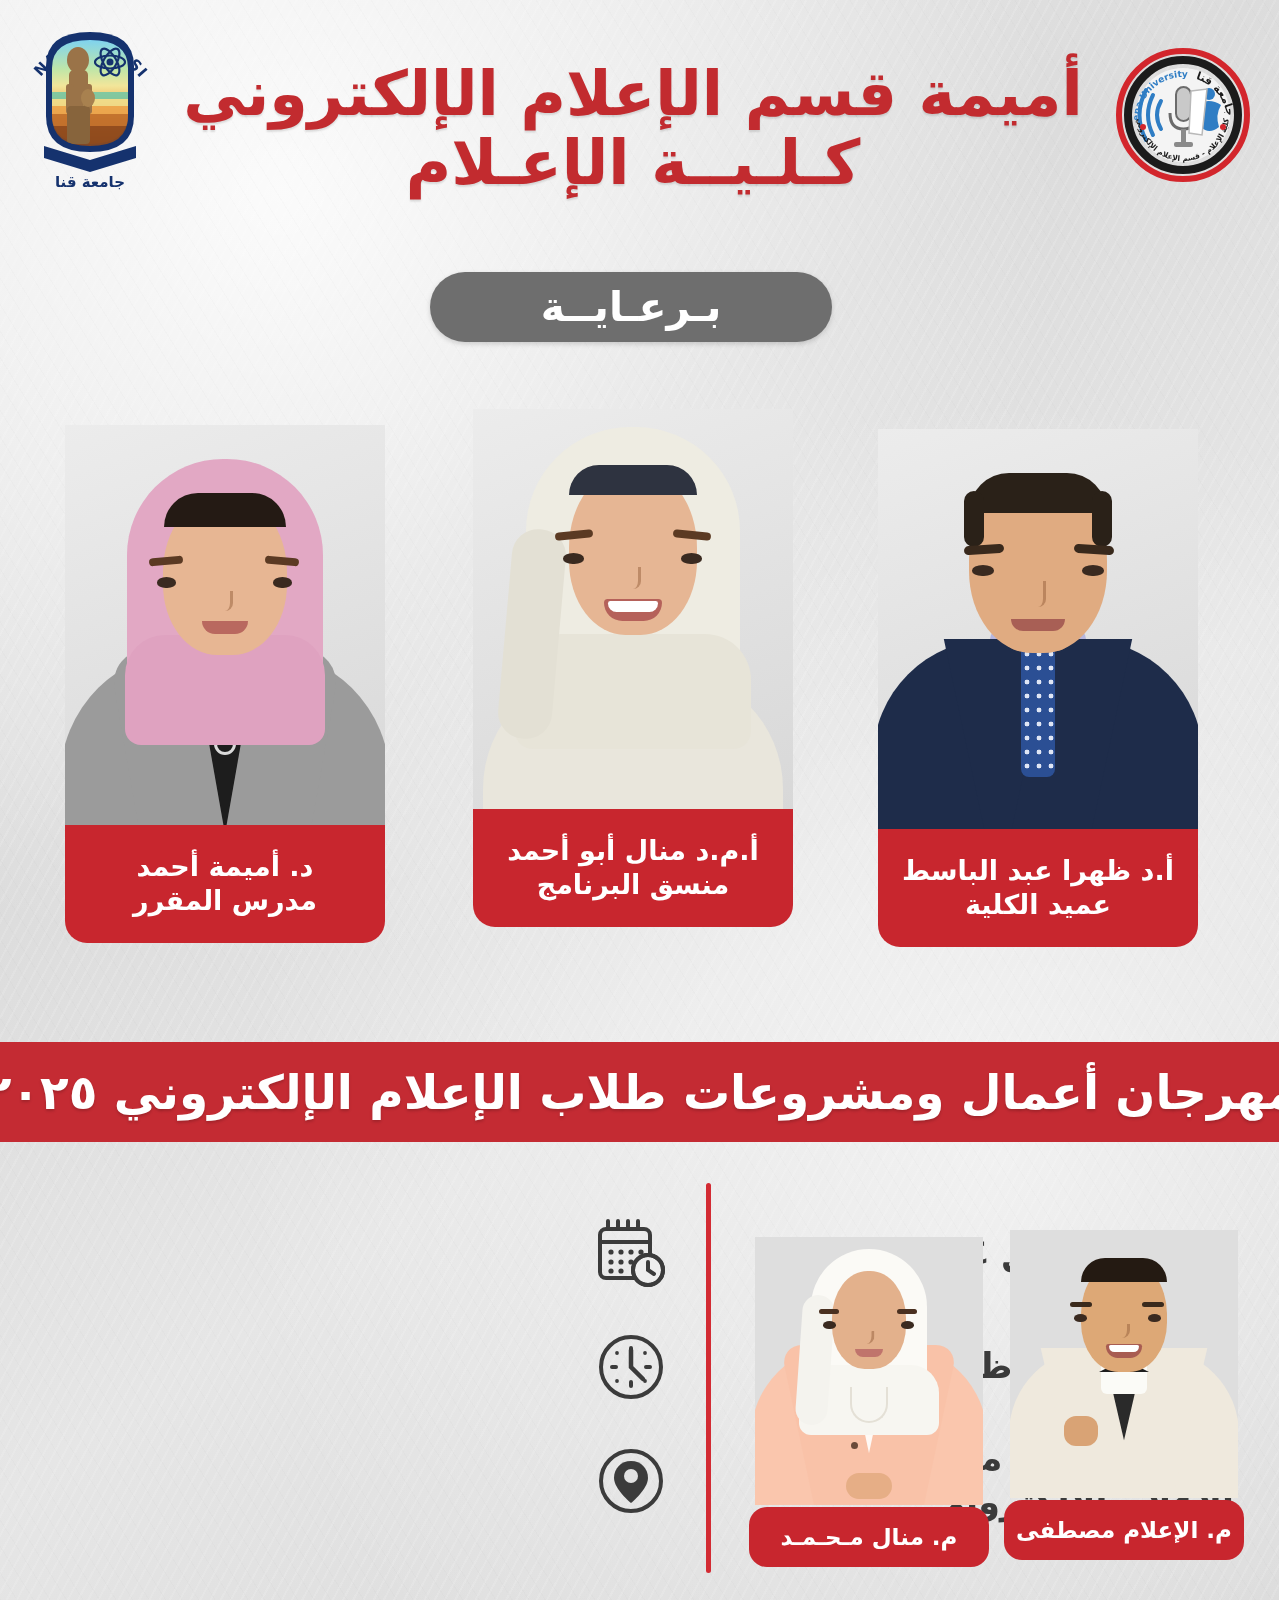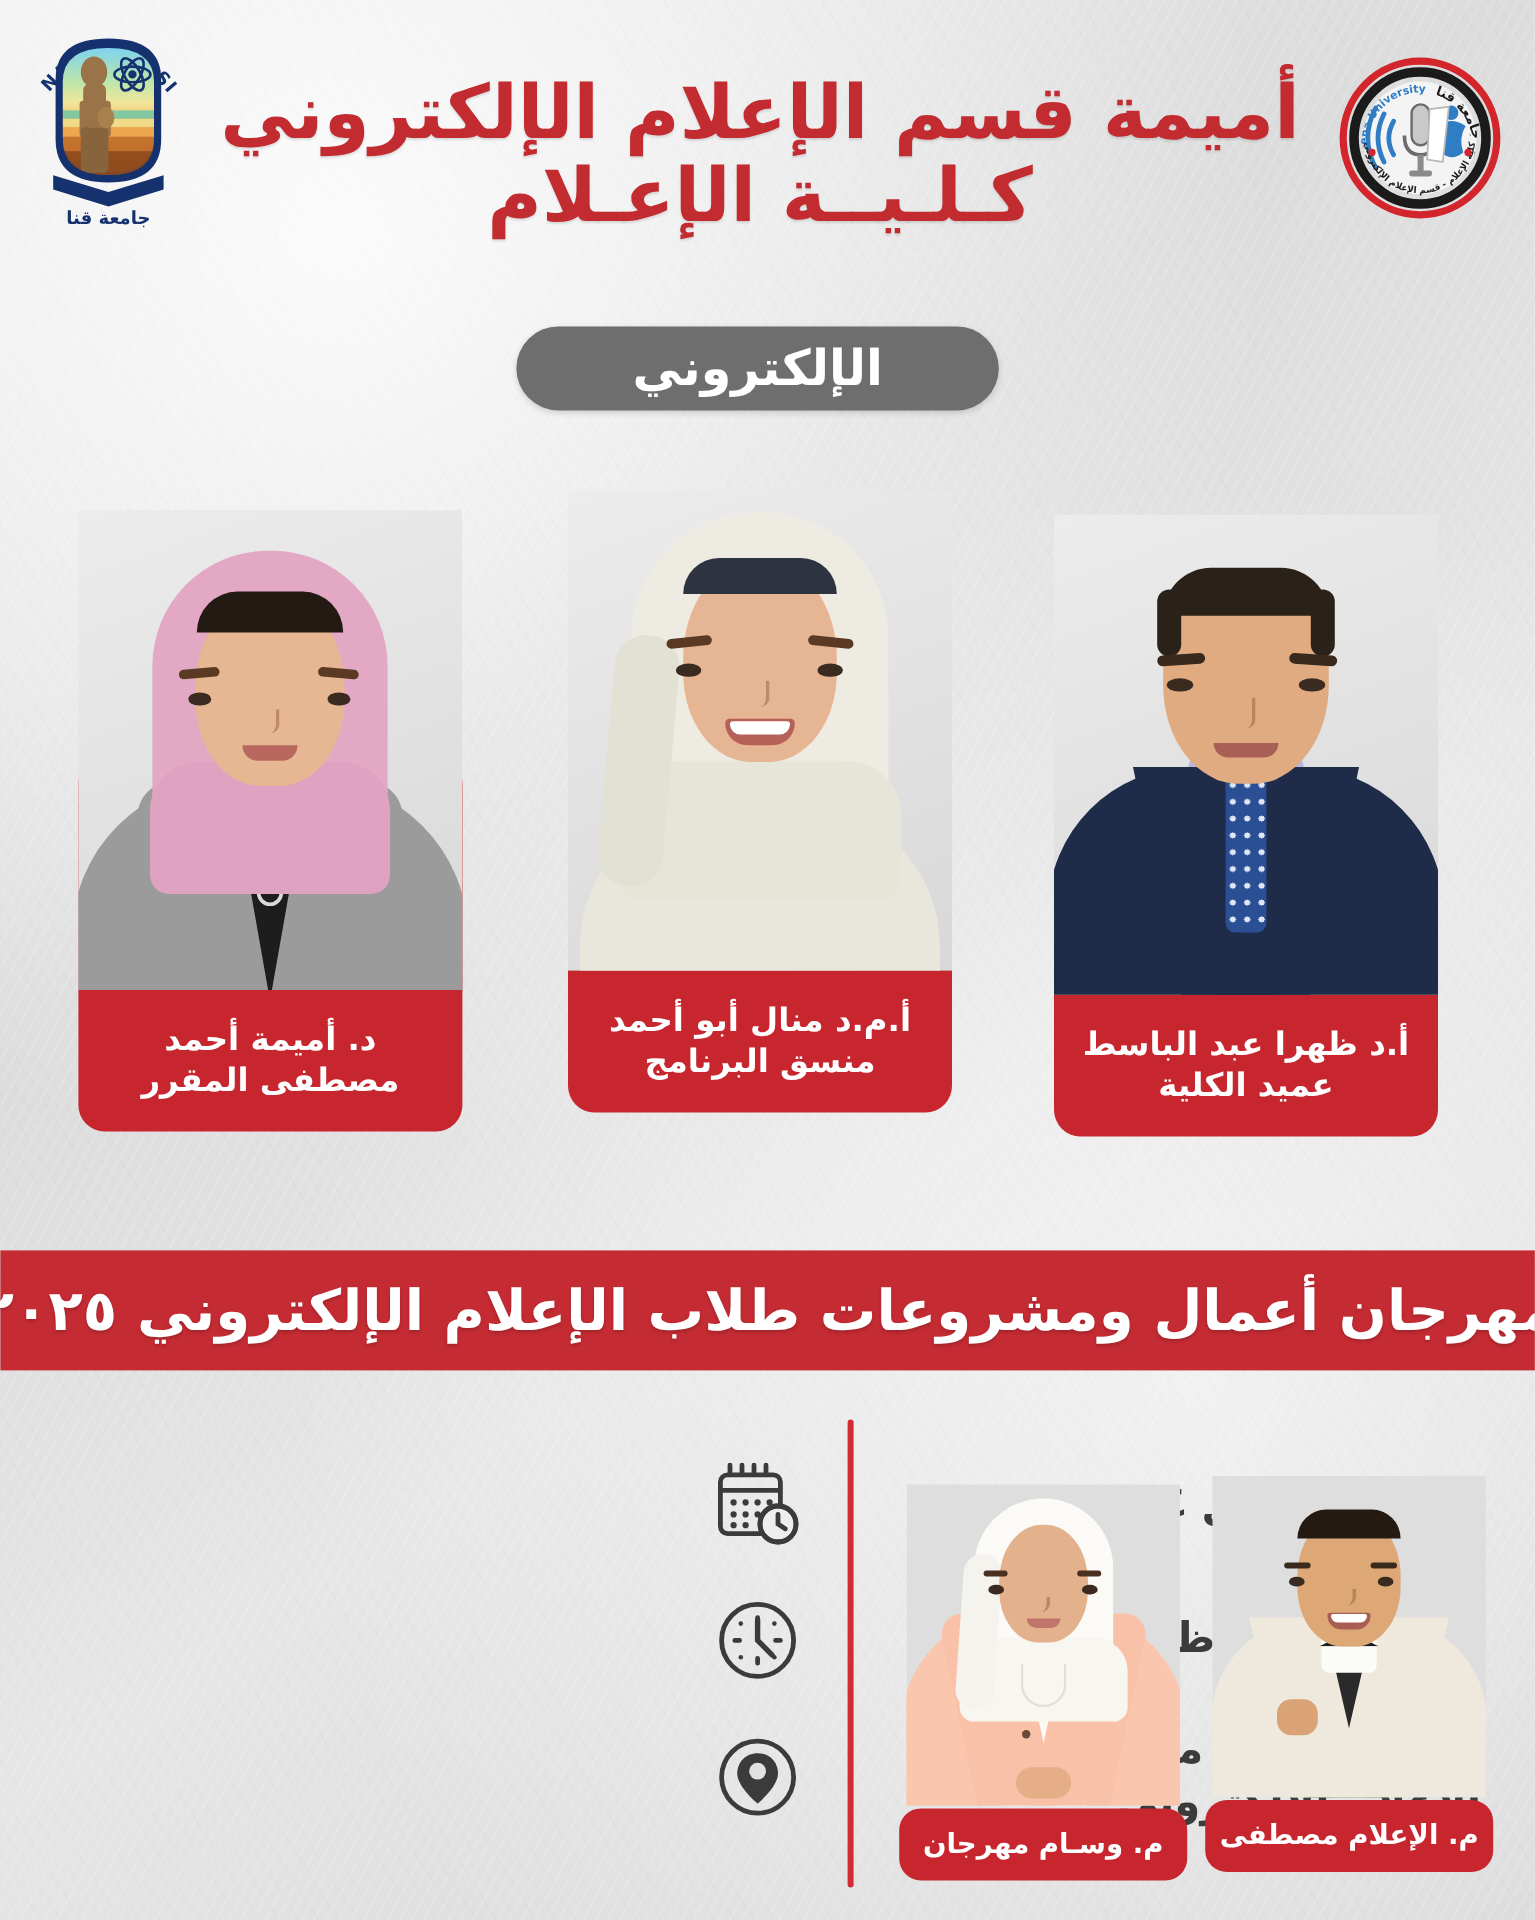--- a/index.html
+++ b/index.html
@@ -217,21 +217,21 @@
       <circle cx="40" cy="84" r="3" fill="#d3262c"></circle>
       <circle cx="120" cy="84" r="3" fill="#d3262c"></circle>
     </svg>
   </div>
 
   <div class="head-wrap">
     <div class="head-line1">أميمة قسم الإعلام الإلكتروني</div>
     <div class="head-line2">كـلـيــة الإعـلام</div>
   </div>
 
-  <div class="pill-sponsor">الإلكتروني</div>
+  <div class="pill-sponsor">بـرعـايــة</div>
 
   <div class="cards">
 
     <div class="card c1">
       <div class="card-shape"></div>
       <div class="photo">
         <div class="pt">
           <div class="bgp"></div>
 
           <div class="body" style="width:330px;height:175px;background:#9b9b9b;border-radius:130px 130px 0 0;"></div>
@@ -253,21 +253,21 @@
           <div class="brow" style="left:200px;top:132px;transform:rotate(5deg);"></div>
 
           <div class="eye" style="left:92px;top:152px;"></div>
           <div class="eye" style="left:208px;top:152px;"></div>
           <div class="nose" style="top:166px;"></div>
           <div class="mouth" style="top:196px;"></div>
         </div>
       </div>
       <div class="label">
         <div class="nm">د. أميمة أحمد</div>
-        <div class="rl">مصطفى المقرر</div>
+        <div class="rl">مدرس المقرر</div>
       </div>
     </div>
 
     <div class="card c2">
       <div class="card-shape"></div>
       <div class="photo">
         <div class="pt">
           <div class="bgp"></div>
           <div class="body" style="width:300px;height:140px;background:#e9e6dc;border-radius:120px 120px 0 0;"></div>
 
@@ -454,16 +454,16 @@
           <div class="brow" style="left:64px;top:72px;width:20px;height:5px;background:#4a3020;"></div>
           <div class="brow" style="left:142px;top:72px;width:20px;height:5px;background:#4a3020;"></div>
           <div class="eye" style="left:68px;top:84px;width:13px;height:8px;"></div>
           <div class="eye" style="left:146px;top:84px;width:13px;height:8px;"></div>
           <div class="nose" style="top:94px;height:13px;width:8px;"></div>
           <div class="mouth" style="top:112px;width:28px;height:8px;background:#c0746c;"></div>
 
           <div style="position:absolute;left:50%;transform:translateX(-50%);top:150px;width:34px;height:34px;border:2px solid #e4e0d6;border-top:none;border-radius:0 0 20px 20px;"></div>
         </div>
       </div>
-      <div class="sbadge">م. وسـام مهرجان</div>
+      <div class="sbadge">م. منال مـحـمـد</div>
     </div>
   </div>
 </div>
 
 </body></html>

